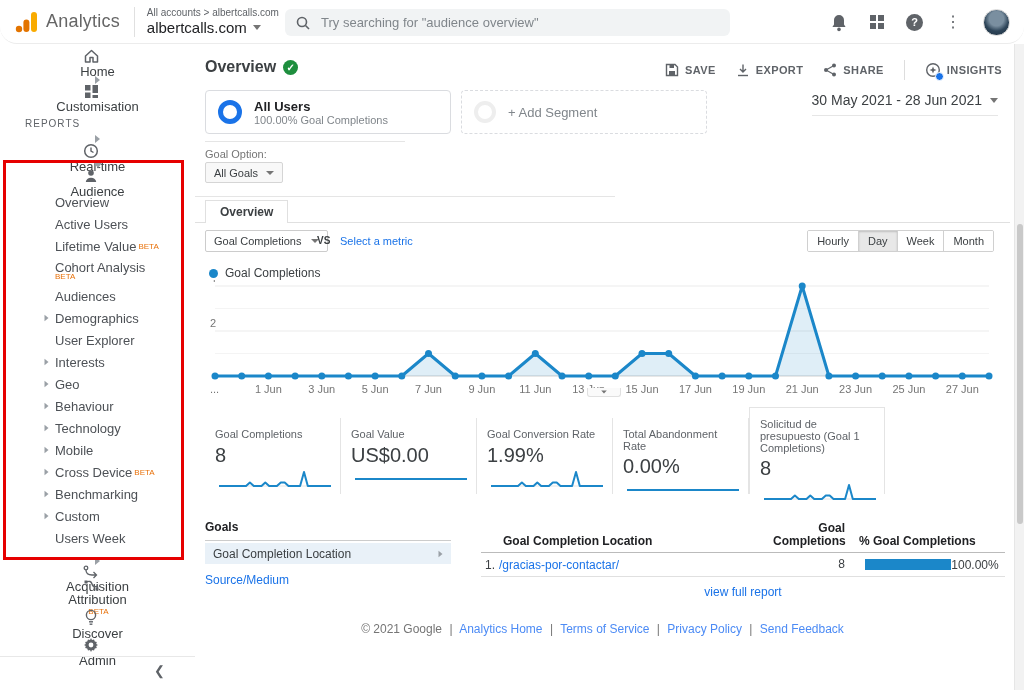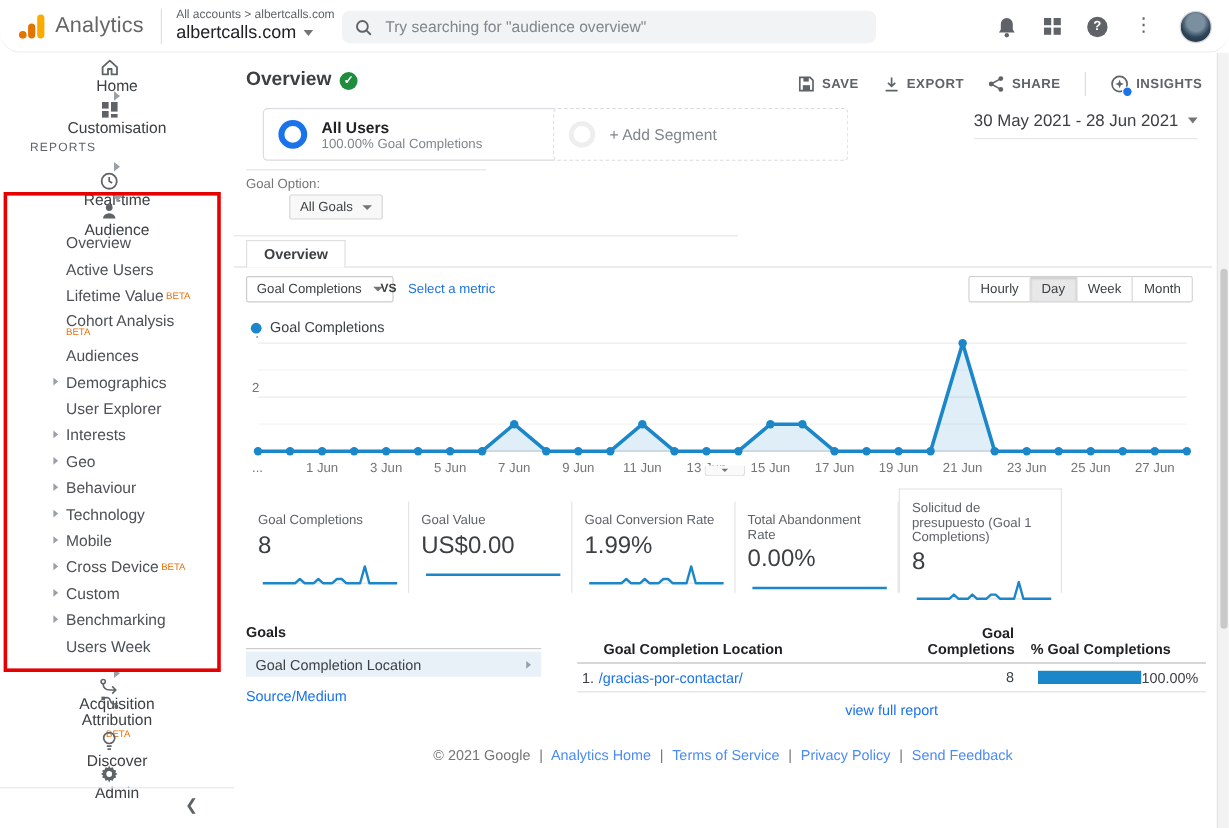--- a/index.html
+++ b/index.html
@@ -57,21 +57,21 @@
   .seg-card { position:absolute; top:46px; height:44px; width:246px; background:#fff; border:1px solid #dadce0; border-radius:4px; display:flex; align-items:center; padding:0 12px; cursor:pointer; }
   .seg-ring { width:24px; height:24px; border:5px solid #1a73e8; border-radius:50%; margin-right:12px; flex:none; }
   .seg-title { font-size:13px; font-weight:bold; color:#202124; line-height:15px; }
   .seg-sub { font-size:11px; color:#80868b; }
   .seg-add { left:266px; border:1px dashed #dadce0; color:#80868b; font-size:13px; }
   .seg-add .ring { width:22px; height:22px; border:4px solid #eee; border-radius:50%; margin-right:12px; }
   .date-range { position:absolute; right:16px; top:48px; font-size:14px; color:#3c4043; display:flex; align-items:center; gap:8px; border-bottom:1px solid #e6e6e6; padding-bottom:7px; cursor:pointer; }
 
   .hline { position:absolute; height:1px; background:#e5e5e5; }
   .goal-option-label { position:absolute; left:10px; top:104px; font-size:11px; color:#757575; }
-  .all-goals-btn { position:absolute; left:10px; top:118px; height:21px; background:#f8f8f8; border:1px solid #d5d5d5; border-radius:2px; font-size:11px; color:#3c4043; display:flex; align-items:center; gap:8px; padding:0 8px; cursor:pointer;margin-left:36px; }
+  .all-goals-btn { position:absolute; left:10px; top:118px; height:21px; background:#f8f8f8; border:1px solid #d5d5d5; border-radius:2px; font-size:11px; color:#3c4043; display:flex; align-items:center; gap:8px; padding:0 8px; cursor:pointer; }
   .caret-sm { width:0; height:0; border-left:4px solid transparent; border-right:4px solid transparent; border-top:4px solid #757575; }
 
   .tabline { position:absolute; left:0; top:178px; width:815px; height:1px; background:#e0e0e0; z-index:1; }
   .tab { position:absolute; left:10px; top:156px; height:23px; background:#fff; border:1px solid #e0e0e0; border-bottom:none; z-index:2; font-size:12px; font-weight:bold; color:#3c4043; display:flex; align-items:center; padding:0 14px; cursor:pointer; }
 
   .metric-select { position:absolute; left:10px; top:186px; height:22px; background:#fff; border:1px solid #ccc; border-radius:2px; font-size:11px; color:#3c4043; display:flex; align-items:center; gap:10px; padding:0 8px; cursor:pointer; }
   .vs-label { position:absolute; left:122px; top:191px; font-size:10px; font-weight:bold; color:#3c4043; }
   .select-metric { position:absolute; left:145px; top:191px; font-size:11px; color:#1a73e8; cursor:pointer; }
   .granularity { position:absolute; right:20px; top:186px; display:flex; border:1px solid #d0d0d0; border-radius:2px; overflow:hidden; }
   .gran-btn { font-size:11px; color:#3c4043; padding:4px 9px; background:#fff; border-right:1px solid #d0d0d0; cursor:pointer; }
@@ -259,25 +259,25 @@
         <span class="tri-r"></span>
         <span>Mobile</span>
       </div>
     <div class="sub-item arrowed">
         <span class="tri-r"></span>
         <span>Cross Device</span>
         <sup class="beta-sup">BETA</sup>
       </div>
     <div class="sub-item arrowed">
         <span class="tri-r"></span>
+        <span>Benchmarking</span>
+      </div>
+    <div class="sub-item arrowed">
+        <span class="tri-r"></span>
         <span>Custom</span>
-      </div>
-    <div class="sub-item arrowed">
-        <span class="tri-r"></span>
-        <span>Benchmarking</span>
       </div>
     <div class="sub-item">
         <span>Users Week</span>
       </div>
 
     <div class="sidebar-gap"></div>
     <div class="nav-item" style="height:22px">
       <span class="nav-arrow">
           <span class="tri-r"></span>
         </span>
@@ -368,21 +368,21 @@
           <svg width="16" height="16" viewBox="0 0 16 16">
               <circle cx="8" cy="8" r="6.3" fill="none" stroke="#5f6368" stroke-width="1.4"></circle>
               <path d="M8 4.5 l1 2.5 2.5 1 -2.5 1 -1 2.5 -1 -2.5 -2.5 -1 2.5 -1 z" fill="#5f6368"></path>
             </svg>
           <span class="insights-badge"></span>
         </span>
         <span>INSIGHTS</span>
       </span>
     </div>
 
-    <div class="seg-card" style="left:24px">
+    <div class="seg-card" style="left:10px">
       <span class="seg-ring"></span>
       <span>
         <div class="seg-title">All Users</div>
         <div class="seg-sub">100.00% Goal Completions</div>
       </span>
     </div>
     <div class="seg-card seg-add">
       <span class="ring"></span>
       <span>+ Add Segment</span>
     </div>

